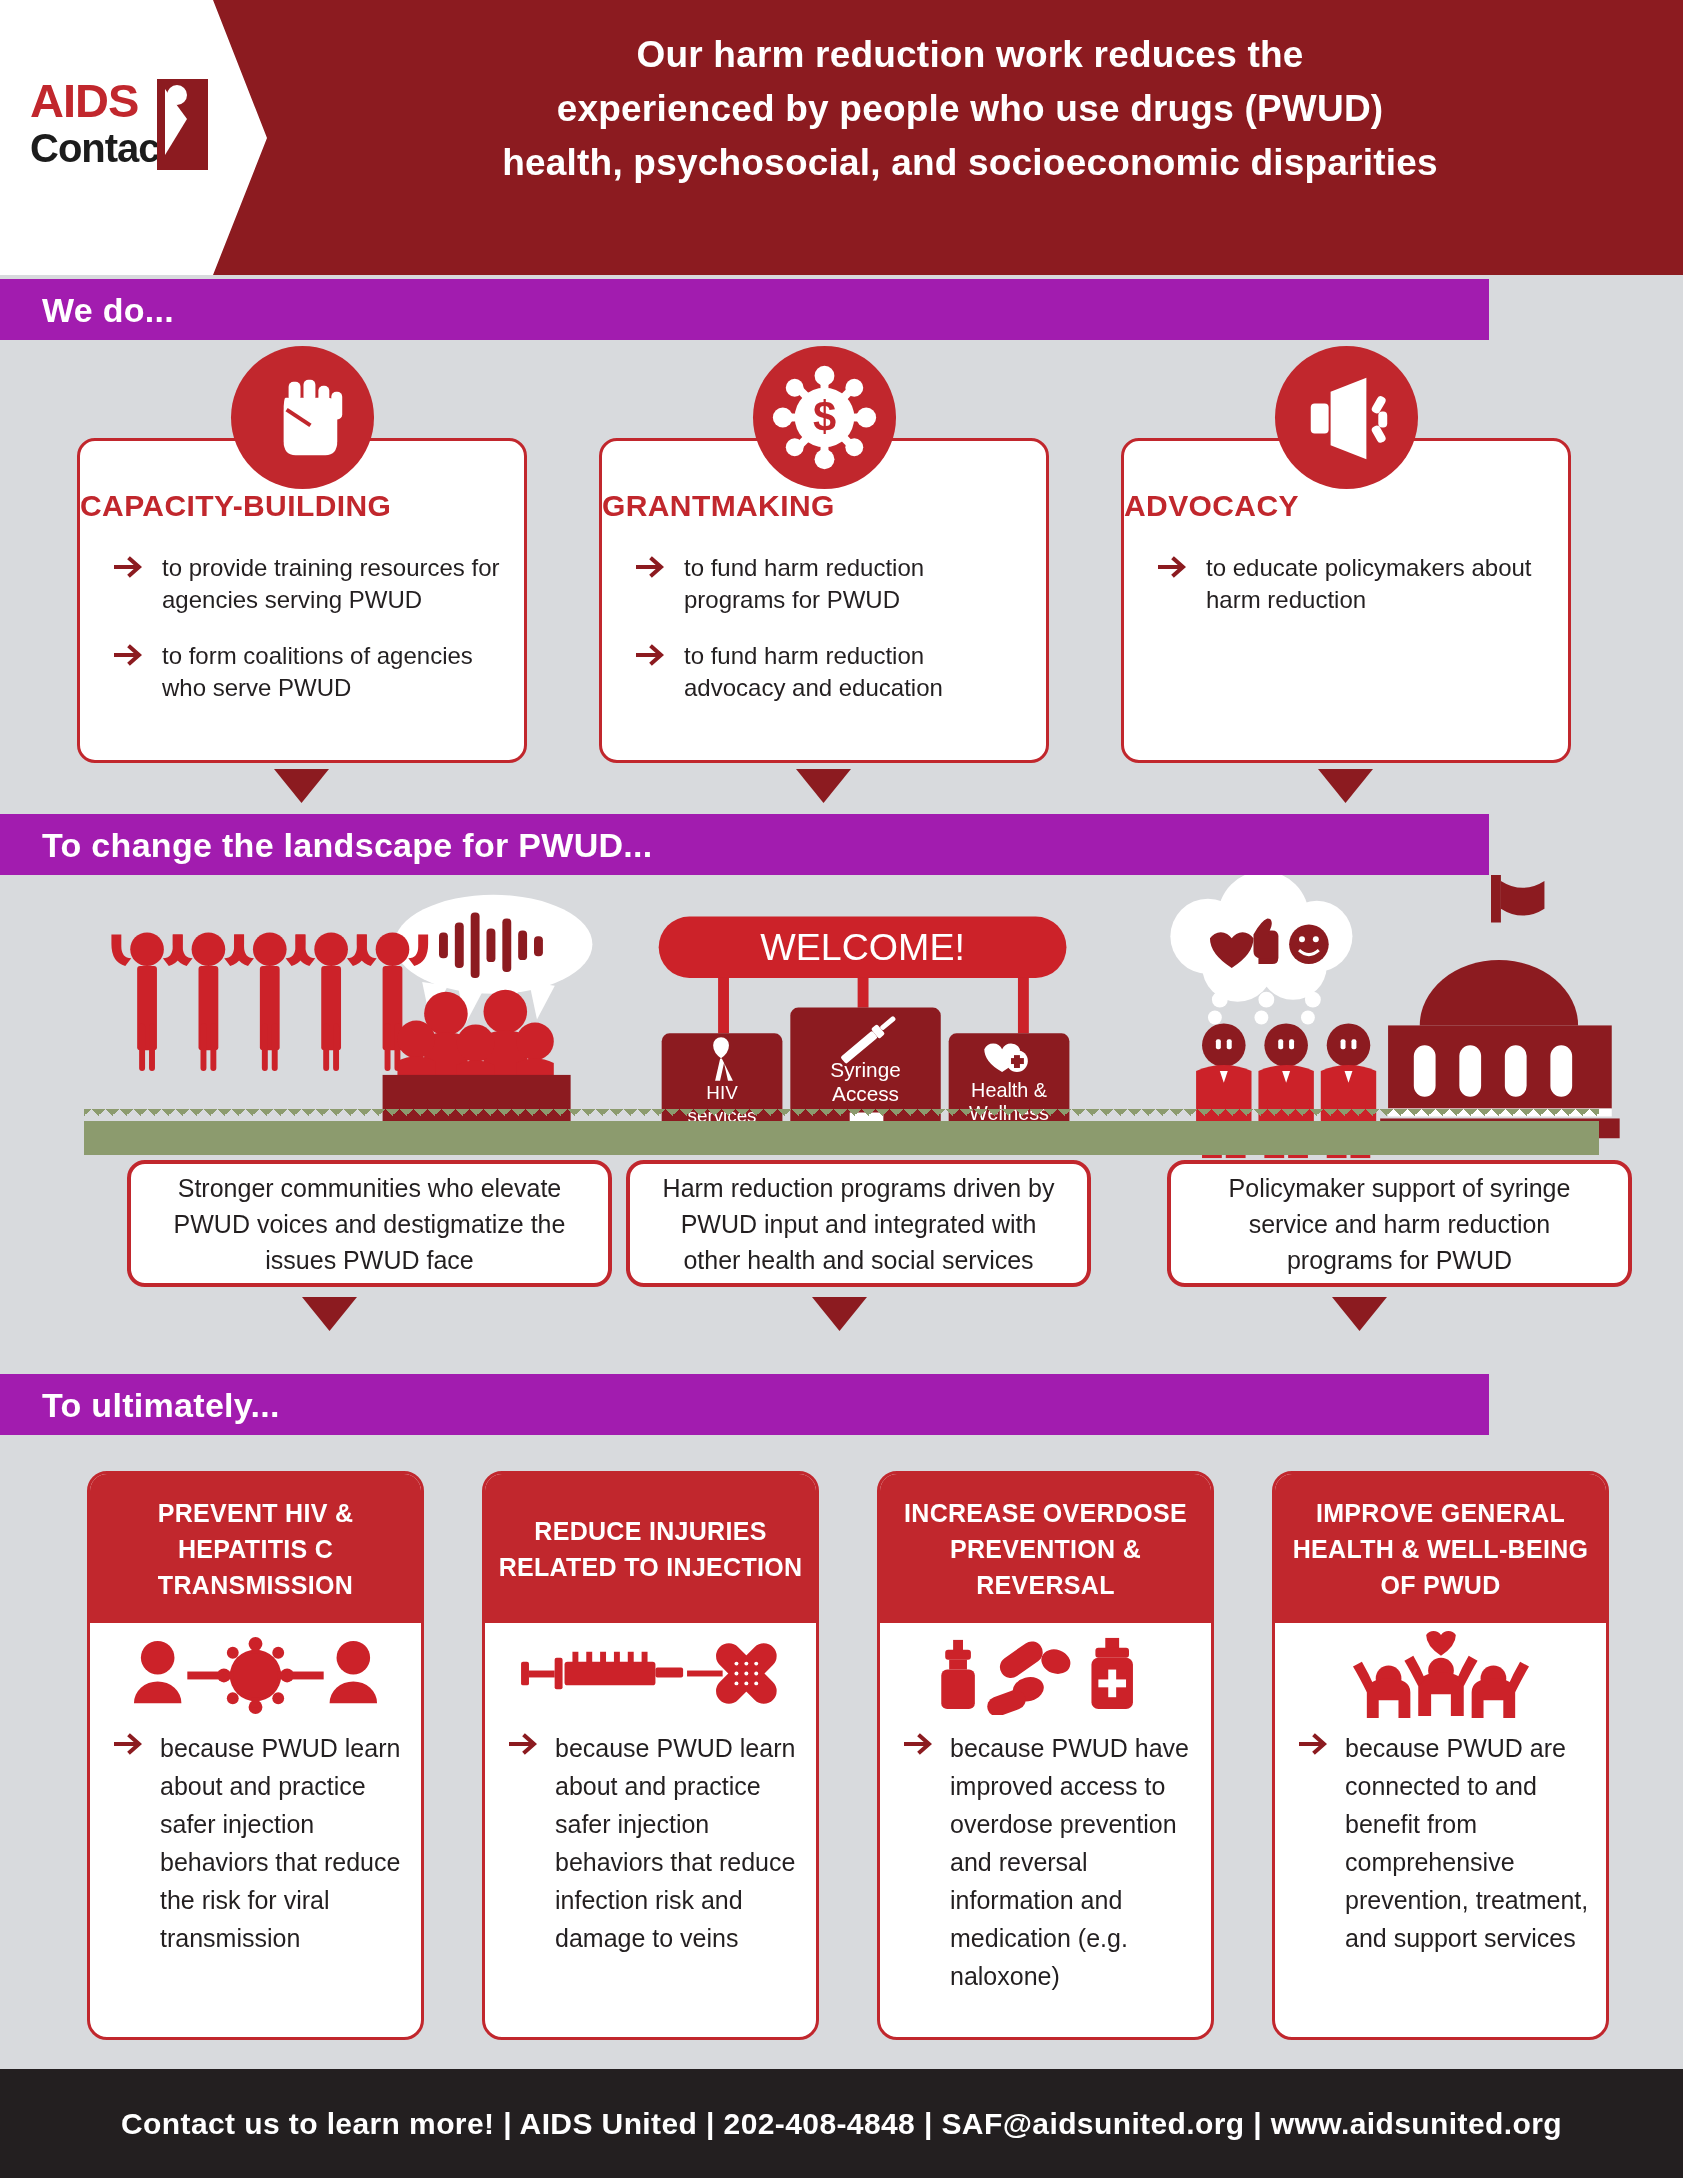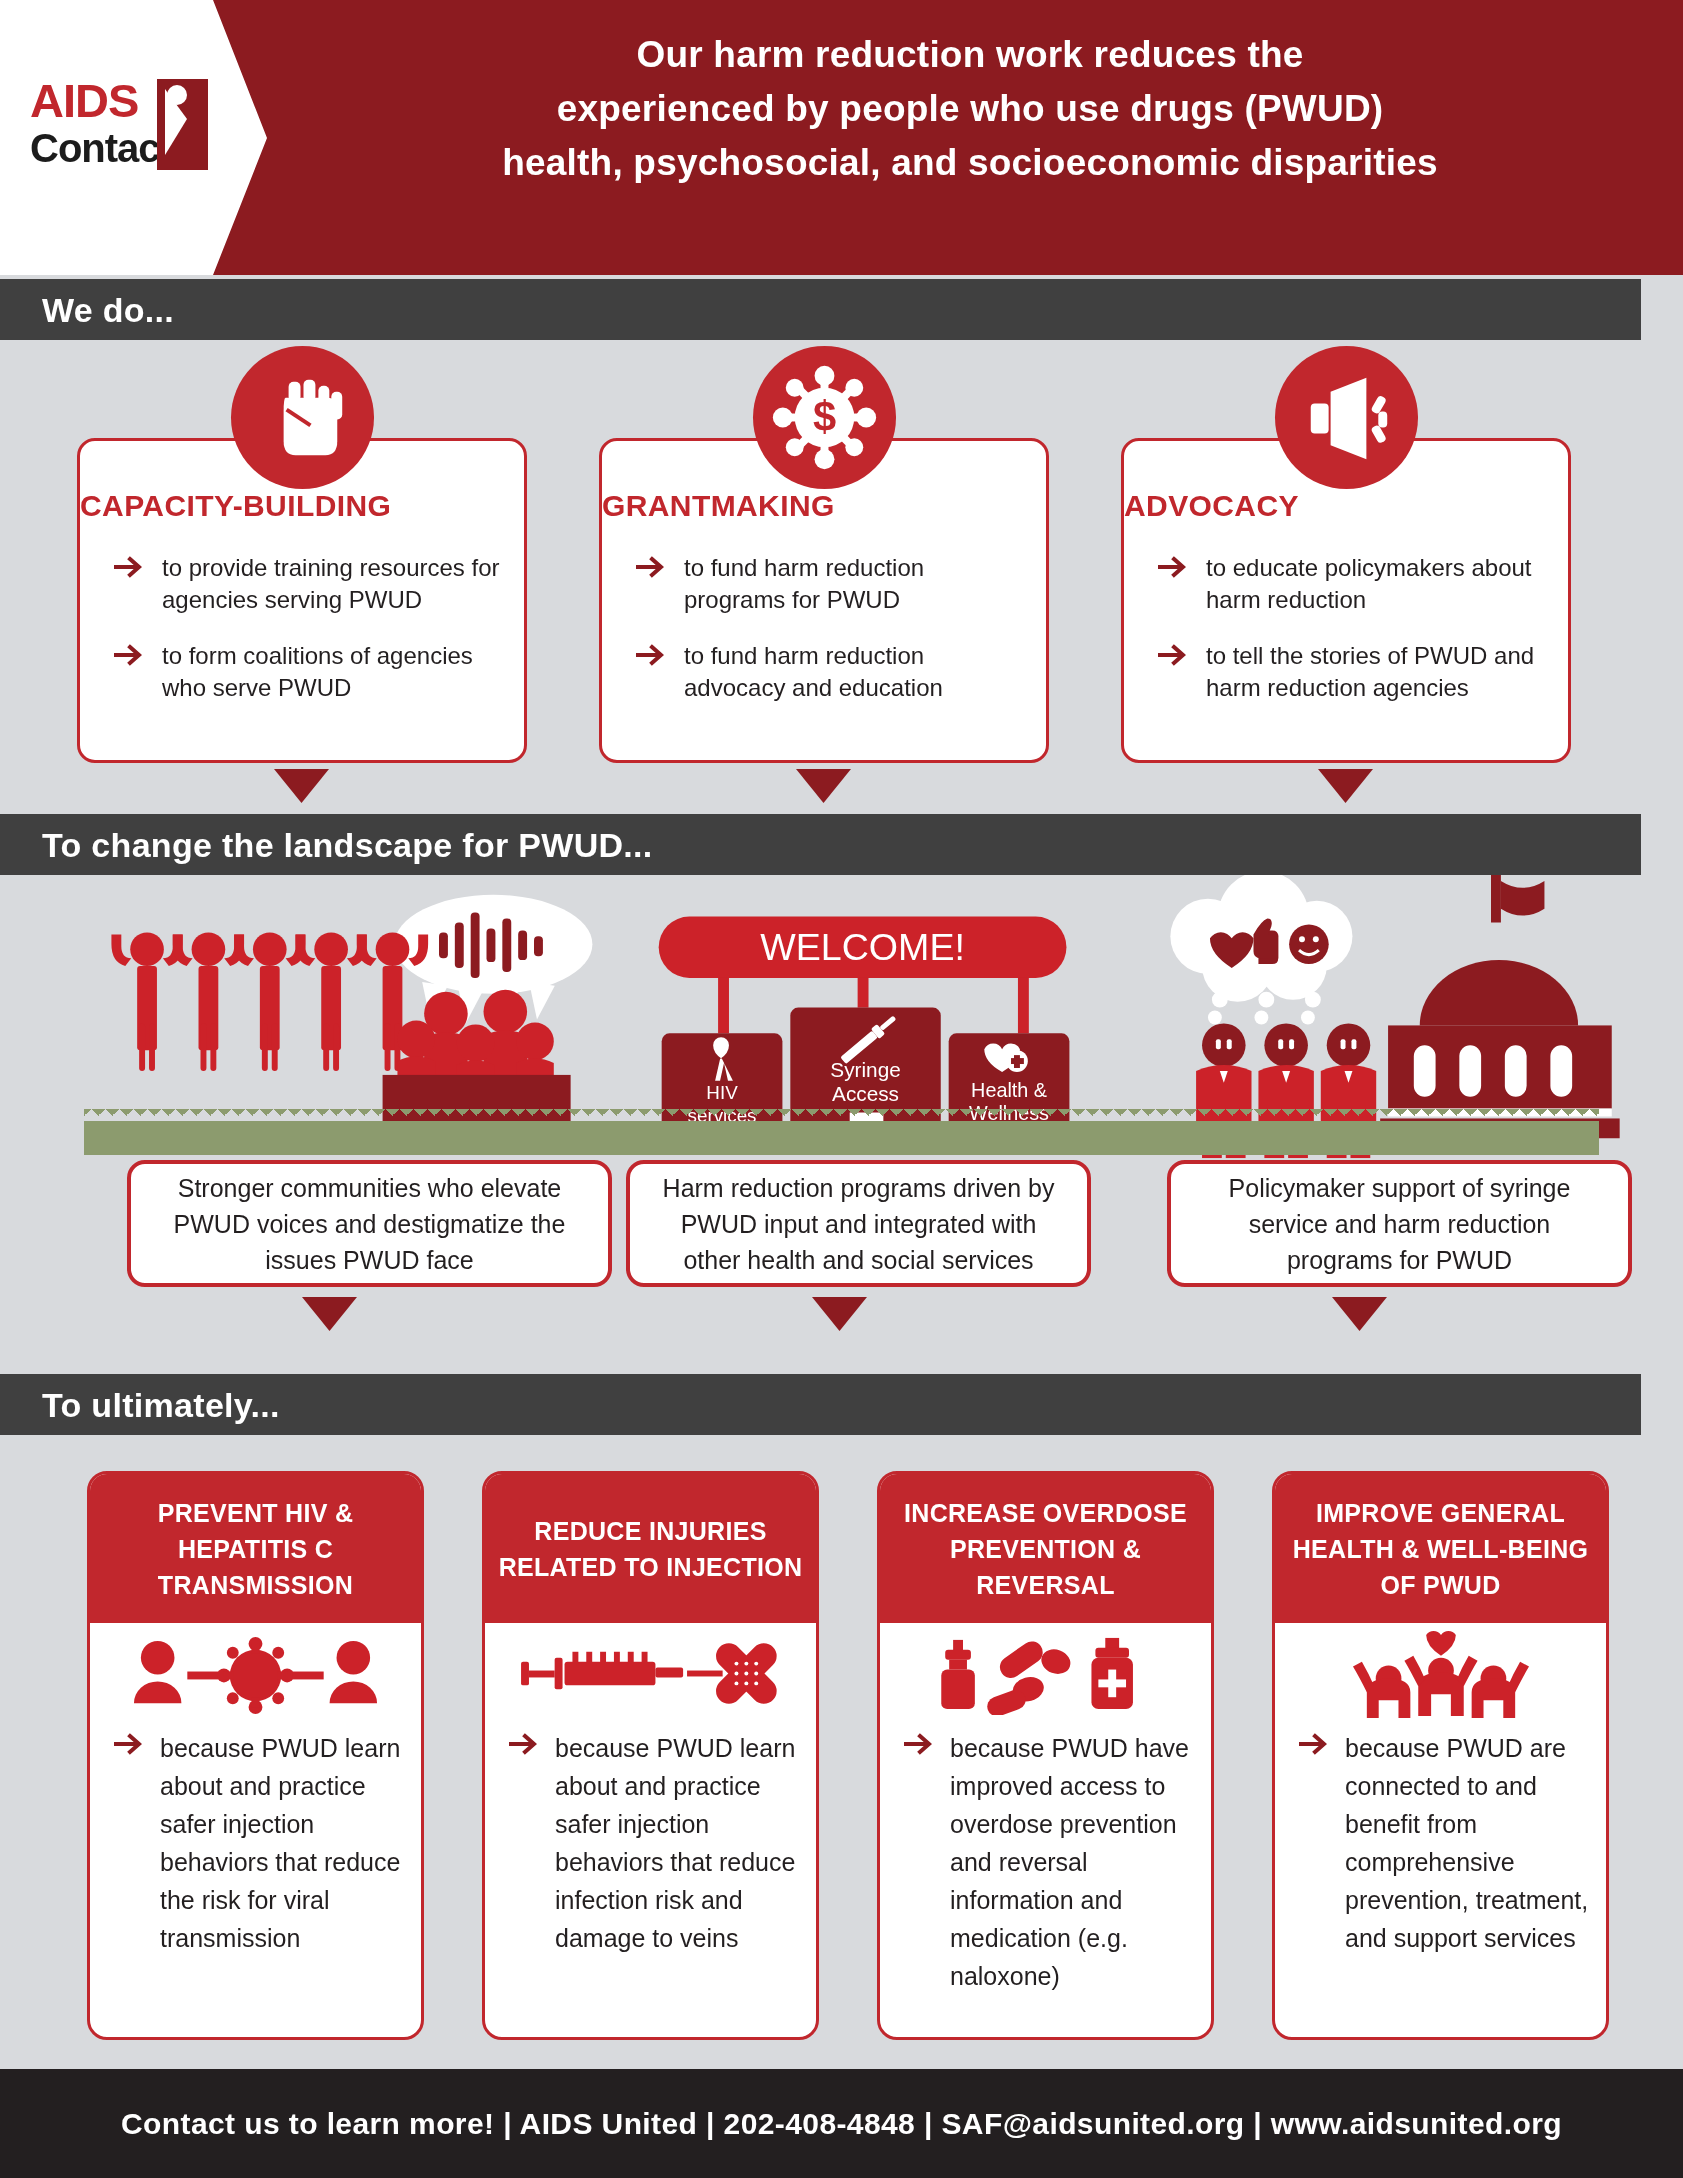--- a/index.html
+++ b/index.html
@@ -37,21 +37,21 @@
     background:#ffffff;
   }
   .header-title{
     position:absolute;left:297px;top:28px;width:1346px;
     text-align:center;color:#ffffff;font-weight:bold;font-size:37px;line-height:54px;
     font-family:"Liberation Sans", sans-serif;letter-spacing:0.2px;
   }
 
   
   .banner{
-    position:absolute;left:0;width:1625px;height:61px;background:#404040;padding-left:16px;
+    position:absolute;left:0;width:1489px;height:61px;background:#a21caf;
   }
   .banner span{
     position:absolute;left:42px;top:12px;color:#ffffff;font-weight:bold;font-size:34px;
     letter-spacing:0.3px;font-family:"Liberation Sans",sans-serif;
   }
   #banner1{top:279px;}
   #banner2{top:814px;}
   #banner3{top:1374px;}
 
   
@@ -272,28 +272,20 @@
       </div>
       <div class="wd-title">ADVOCACY</div>
       <div class="wd-bullets">
         <div class="bullet">
           <span class="arw">
             <svg class="arw-svg" width="32" height="22" viewBox="0 0 32 22">
                 <path d="M0,11 h22 M16,3 l9,8 l-9,8" stroke="#8c1b20" stroke-width="4" fill="none" stroke-linecap="square"></path>
               </svg>
           </span>
           <span class="txt">to educate policymakers about harm reduction</span>
-        </div>
-        <div class="bullet">
-          <span class="arw">
-            <svg class="arw-svg" width="32" height="22" viewBox="0 0 32 22">
-                <path d="M0,11 h22 M16,3 l9,8 l-9,8" stroke="#8c1b20" stroke-width="4" fill="none" stroke-linecap="square"></path>
-              </svg>
-          </span>
-          <span class="txt">to tell the stories of PWUD and harm reduction agencies</span>
         </div>
       </div>
     </div>
 
     <div class="down-arrow" style="left:274px;top:428px;"></div>
     <div class="down-arrow" style="left:796px;top:428px;"></div>
     <div class="down-arrow" style="left:1318px;top:428px;"></div>
   </div>
 
   <div class="banner" id="banner2">

